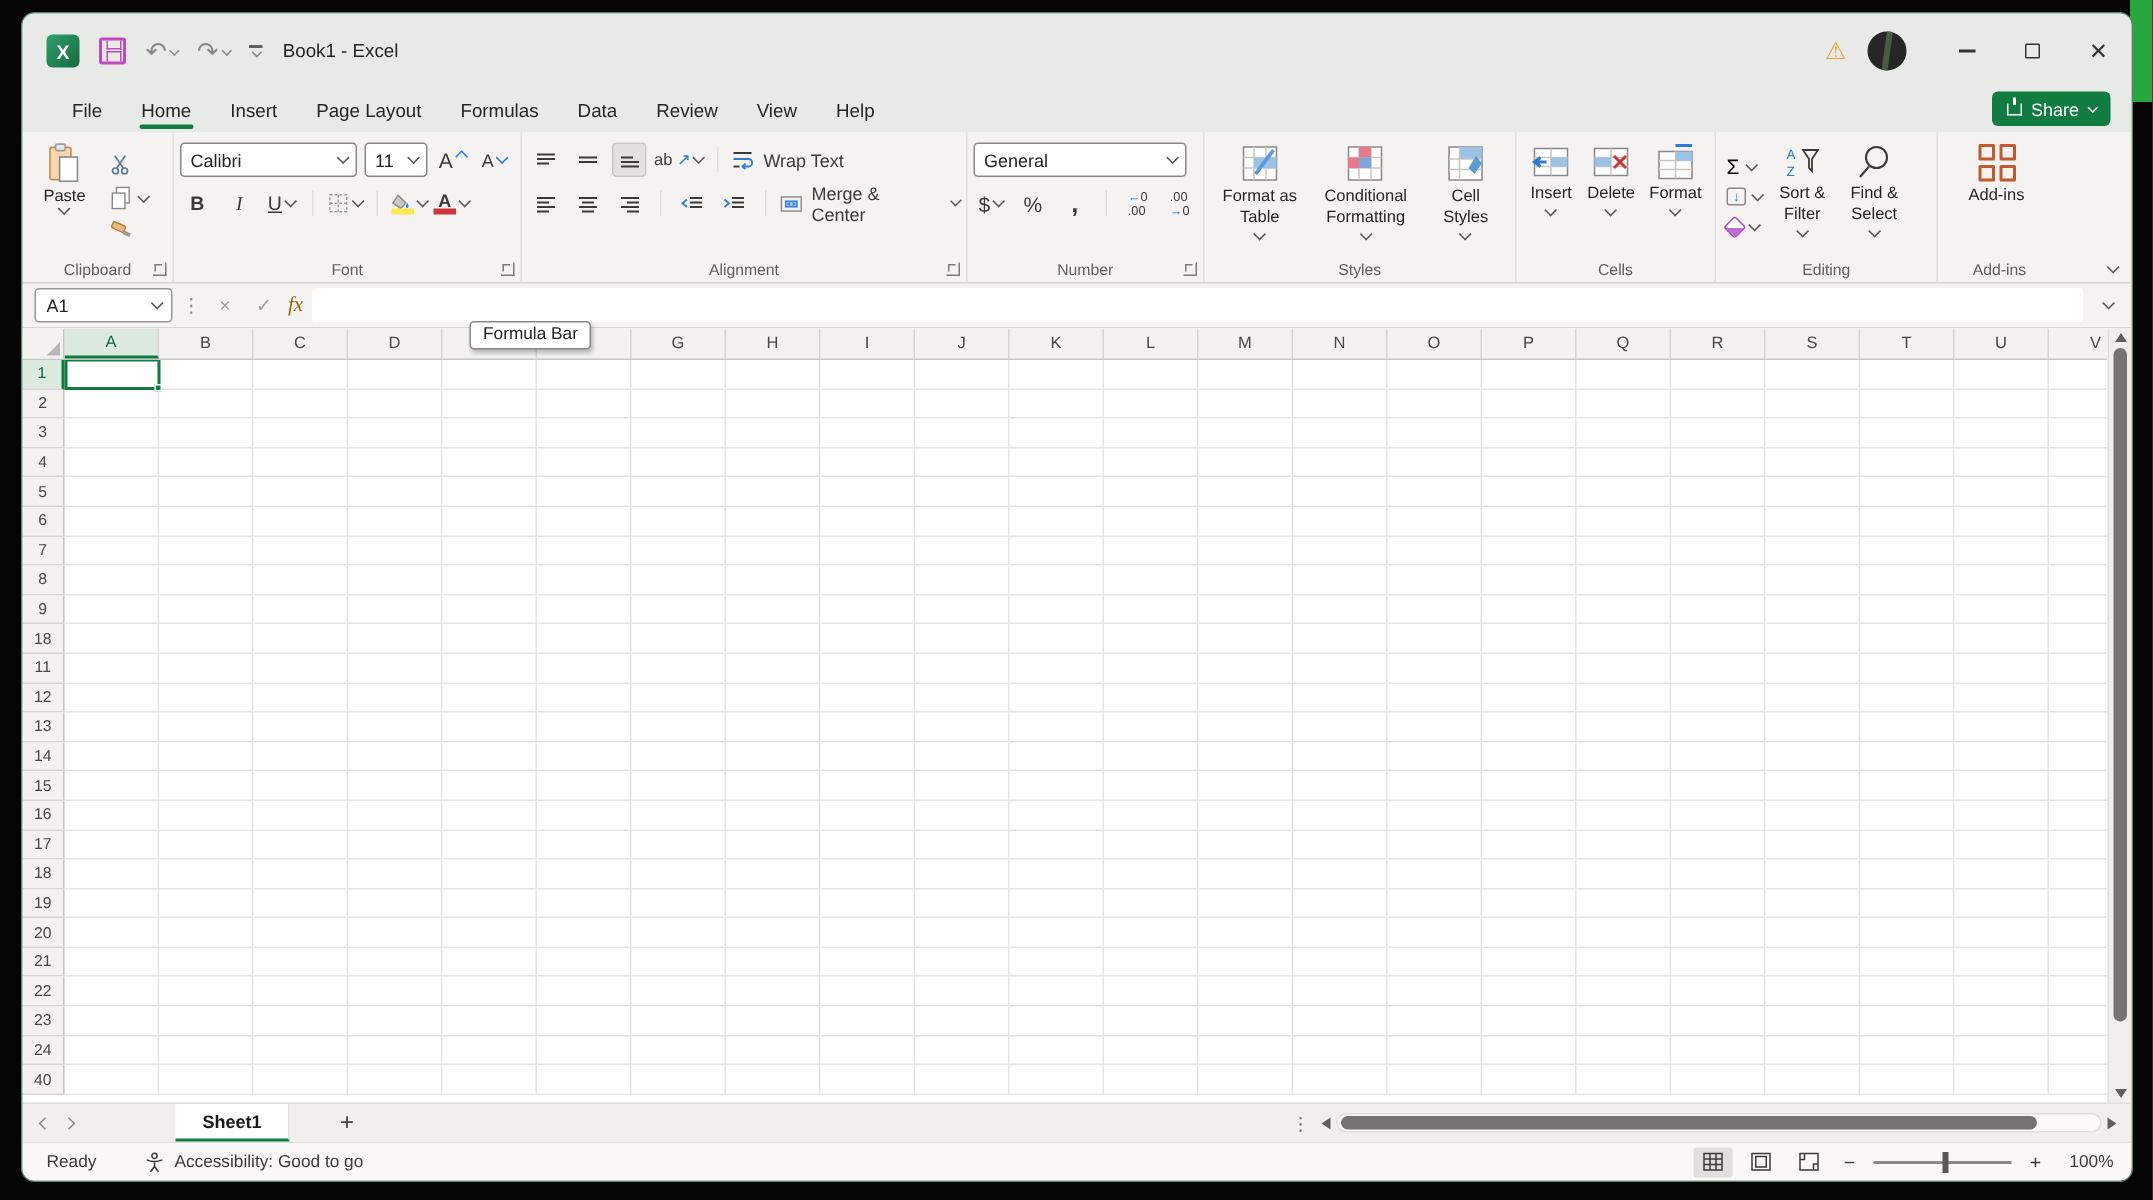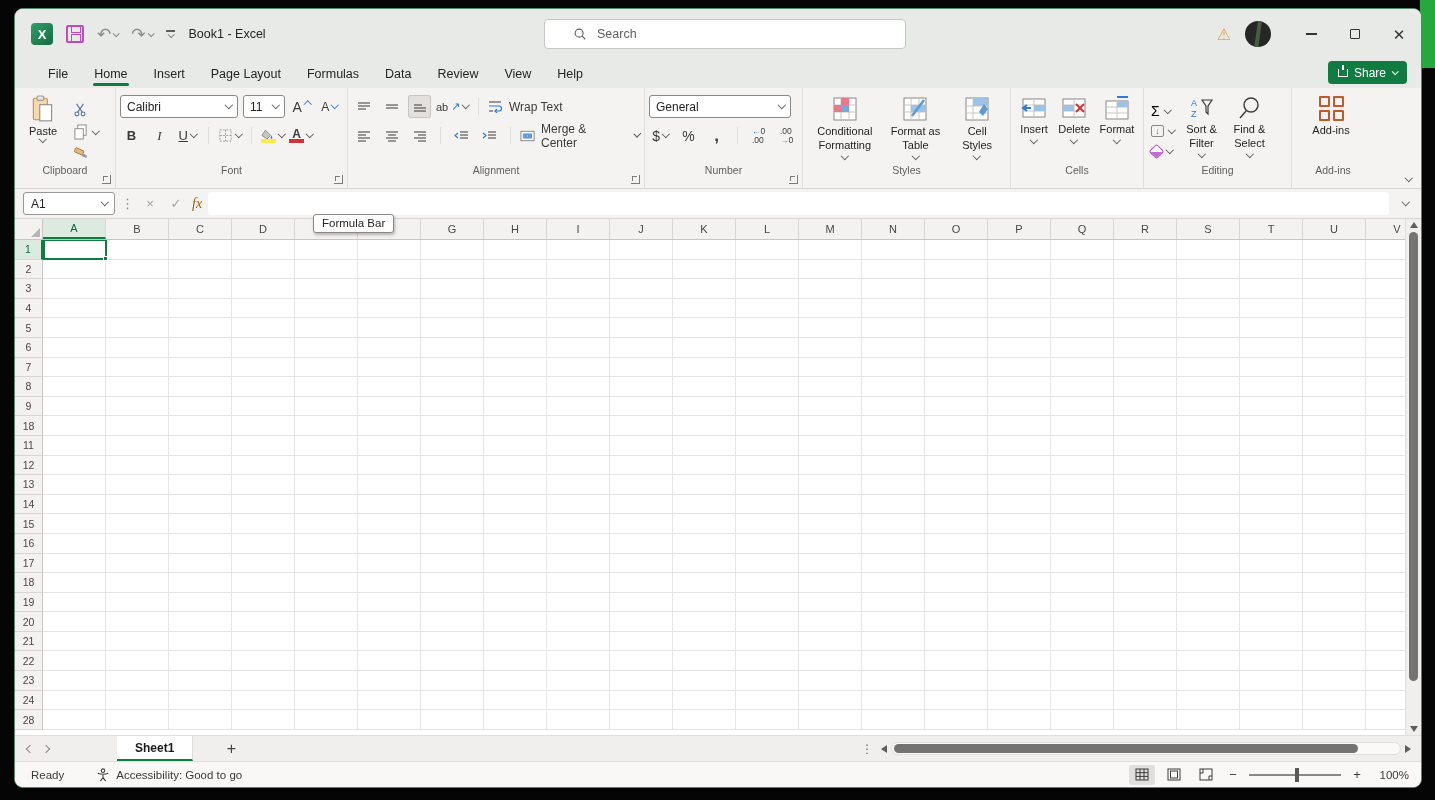--- a/index.html
+++ b/index.html
@@ -43,21 +43,21 @@
   .rtab.active { font-weight:normal; }
   .rtab.active:after { content:""; position:absolute; left:12px; right:12px; bottom:2px; height:3px; border-radius:2px; background:#107c41; }
   .share-btn { position:absolute; right:14px; bottom:4px; height:23px; background:#107c41; color:#fff;
     border-radius:4px; display:flex; align-items:center; gap:6px; padding:0 10px; font-size:12px; }
   .share-ic { width:10px; height:8px; border:1.2px solid #fff; border-top:none; position:relative; }
   .share-ic:before { content:""; position:absolute; left:3px; top:-4px; width:2px; height:5px; background:#fff; }
 
   
   .ribbon { height:101px; background:#f5f3f2; border-bottom:1px solid #d8d6d4; display:flex; position:relative; flex:0 0 auto; }
   .rgroup { position:relative; border-right:1px solid #e1dfdd; padding:4px 4px 18px; display:flex; }
-  .glabel { position:absolute; bottom:12px; left:0; right:0; text-align:center; font-size:10.5px; color:#605e5c; }
+  .glabel { position:absolute; bottom:2px; left:0; right:0; text-align:center; font-size:10.5px; color:#605e5c; }
   .launcher { position:absolute; right:4px; bottom:4px; width:9px; height:9px; border-left:1px solid #605e5c; border-top:1px solid #605e5c; transform:rotate(180deg); opacity:.8; }
   .launcher:before { content:""; position:absolute; right:1px; bottom:1px; width:4px; height:4px; border-right:1px solid #605e5c; border-bottom:1px solid #605e5c; }
   .chev { display:inline-block; width:5.5px; height:5.5px; border-right:1.3px solid #5a5856; border-bottom:1.3px solid #5a5856; transform:rotate(45deg); margin-top:-3px; }
   .bigbtn { display:flex; flex-direction:column; align-items:center; justify-content:flex-start; gap:3px;
     font-size:11px; color:#252423; text-align:center; padding:4px 5px; border-radius:3px; line-height:1.25; }
   .rbtn { height:23px; min-width:23px; display:flex; align-items:center; justify-content:center; gap:3px; border-radius:3px; font-size:13px; color:#3b3a39; }
   .rbtn.on { background:#e3e0de; box-shadow:inset 0 0 0 1px #c8c6c4; }
   .vsep { width:1px; background:#e1dfdd; margin:3px 4px; align-self:stretch; }
   .selbox { background:#fff; border:1px solid #8a8886; border-radius:3px; height:23px; display:flex; align-items:center;
     justify-content:space-between; font-size:12px; color:#252423; padding:0 6px; }
@@ -165,27 +165,20 @@
         <div class="undo-redo">
             <span>↷</span>
             <span class="mini-chev"></span>
           </div>
         <div class="qat-custom">
             <div class="bar"></div>
             <span class="mini-chev"></span>
           </div>
       </div>
       <div class="title-text">Book1  -  Excel</div>
-      <div class="searchbox">
-        <svg class="ic" width="14" height="14" viewBox="0 0 16 16">
-            <circle cx="7" cy="7" r="4.5" fill="none" stroke="#605e5c" stroke-width="1.3"></circle>
-            <line x1="10.5" y1="10.5" x2="14" y2="14" stroke="#605e5c" stroke-width="1.3"></line>
-          </svg>
-        <span>Search</span>
-      </div>
       <div class="tb-right">
         <div class="warn-ic">⚠</div>
         <div class="avatar"></div>
         <div class="winbtn">
             <div class="min-glyph"></div>
           </div>
         <div class="winbtn">
             <div class="max-glyph"></div>
           </div>
         <div class="winbtn">
@@ -457,49 +450,49 @@
             <div class="rbtn">
                 <div class="dec-ic">.00<br><span class="blue">→</span>0</div>
               </div>
           </div>
         </div>
         <div class="glabel">Number</div>
         <div class="launcher"></div>
       </div>
 
       <div class="rgroup" style="width:208px">
+        <div class="bigbtn" style="width:66px">
+          <svg class="ic" width="26" height="26" viewBox="0 0 26 26">
+              <rect x="2" y="2" width="22" height="22" fill="#fff" stroke="#8a8886"></rect>
+              <g stroke="#c8c6c4">
+                <line x1="2" y1="9" x2="24" y2="9"></line>
+                <line x1="2" y1="16" x2="24" y2="16"></line>
+                <line x1="9" y1="2" x2="9" y2="24"></line>
+                <line x1="17" y1="2" x2="17" y2="24"></line>
+              </g>
+              <rect x="9" y="9" width="15" height="7" fill="#9cc3e5"></rect>
+              <line x1="22" y1="4" x2="10" y2="20" stroke="#5b9bd5" stroke-width="2.5"></line>
+            </svg>
+          <span>Format as Table</span>
+          <span class="chev"></span>
+        </div>
         <div class="bigbtn" style="width:76px">
           <svg class="ic" width="26" height="26" viewBox="0 0 26 26">
               <rect x="2" y="2" width="22" height="22" fill="#fff" stroke="#8a8886"></rect>
               <g stroke="#c8c6c4">
                 <line x1="2" y1="9" x2="24" y2="9"></line>
                 <line x1="2" y1="16" x2="24" y2="16"></line>
                 <line x1="9" y1="2" x2="9" y2="24"></line>
                 <line x1="17" y1="2" x2="17" y2="24"></line>
               </g>
               <rect x="9" y="2" width="8" height="7" fill="#e8788a"></rect>
               <rect x="9" y="9" width="8" height="7" fill="#7da7d9"></rect>
               <rect x="2" y="9" width="7" height="7" fill="#e8788a"></rect>
             </svg>
           <span>Conditional Formatting</span>
-          <span class="chev"></span>
-        </div>
-        <div class="bigbtn" style="width:66px">
-          <svg class="ic" width="26" height="26" viewBox="0 0 26 26">
-              <rect x="2" y="2" width="22" height="22" fill="#fff" stroke="#8a8886"></rect>
-              <g stroke="#c8c6c4">
-                <line x1="2" y1="9" x2="24" y2="9"></line>
-                <line x1="2" y1="16" x2="24" y2="16"></line>
-                <line x1="9" y1="2" x2="9" y2="24"></line>
-                <line x1="17" y1="2" x2="17" y2="24"></line>
-              </g>
-              <rect x="9" y="9" width="15" height="7" fill="#9cc3e5"></rect>
-              <line x1="22" y1="4" x2="10" y2="20" stroke="#5b9bd5" stroke-width="2.5"></line>
-            </svg>
-          <span>Format as Table</span>
           <span class="chev"></span>
         </div>
         <div class="bigbtn" style="width:58px">
           <svg class="ic" width="26" height="26" viewBox="0 0 26 26">
               <rect x="2" y="2" width="22" height="22" fill="#fff" stroke="#8a8886"></rect>
               <rect x="9" y="2" width="15" height="8" fill="#9cc3e5"></rect>
               <g stroke="#c8c6c4">
                 <line x1="2" y1="10" x2="24" y2="10"></line>
                 <line x1="2" y1="17" x2="24" y2="17"></line>
                 <line x1="9" y1="2" x2="9" y2="24"></line>
@@ -1254,21 +1247,21 @@
               <div class="cell"></div>
               <div class="cell"></div>
               <div class="cell"></div>
               <div class="cell"></div>
               <div class="cell"></div>
               <div class="cell"></div>
               <div class="cell"></div>
               <div class="cell"></div>
             </div>
             <div class="grid-row">
-              <div class="row-h">28</div>
+              <div class="row-h">40</div>
               <div class="cell"></div>
               <div class="cell"></div>
               <div class="cell"></div>
               <div class="cell"></div>
               <div class="cell"></div>
               <div class="cell"></div>
               <div class="cell"></div>
               <div class="cell"></div>
               <div class="cell"></div>
               <div class="cell"></div>

